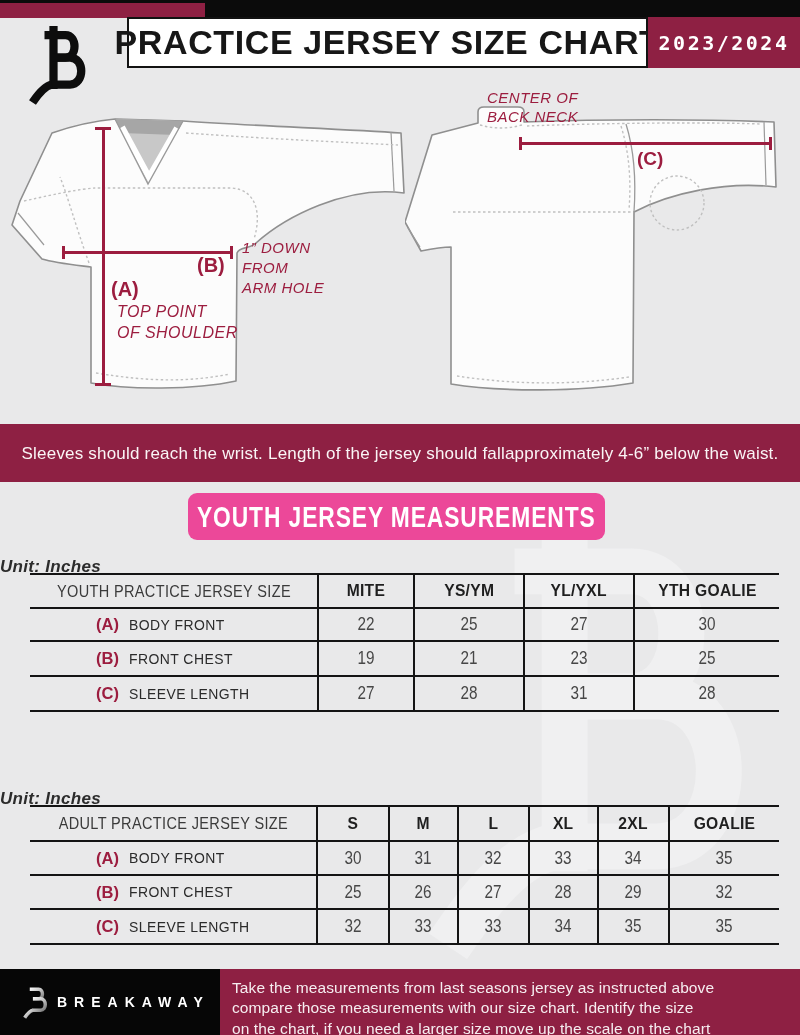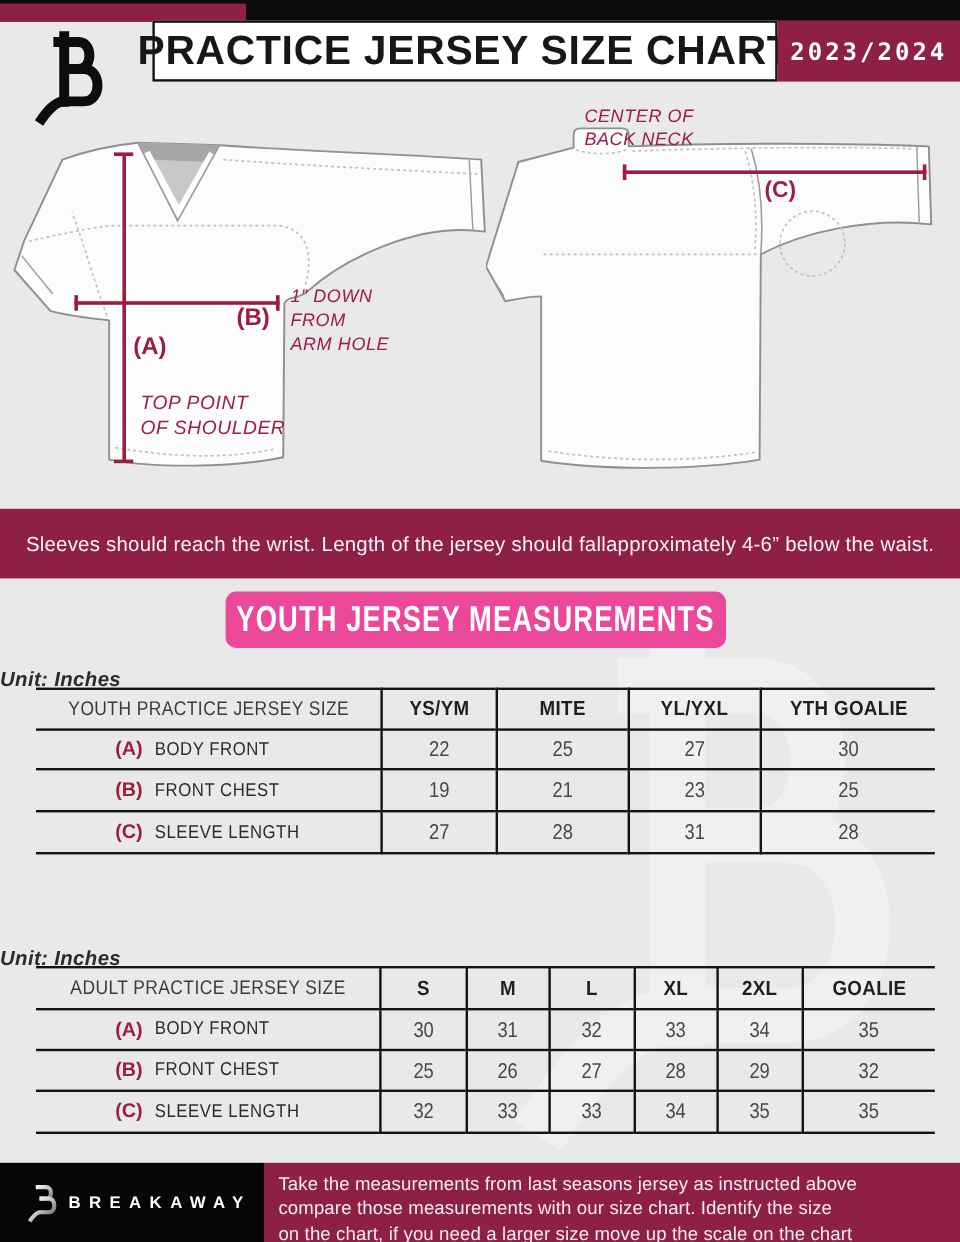--- a/index.html
+++ b/index.html
@@ -138,21 +138,21 @@
 
   <div class="mline" style="left:62px;top:251px;width:171px;height:2.5px;"></div>
   <div class="mline" style="left:62px;top:246px;width:2.5px;height:13px;"></div>
   <div class="mline" style="left:230px;top:246px;width:2.5px;height:13px;"></div>
 
   <div class="mline" style="left:519px;top:142px;width:253px;height:2.5px;"></div>
   <div class="mline" style="left:519px;top:137px;width:2.5px;height:13px;"></div>
   <div class="mline" style="left:769px;top:137px;width:2.5px;height:13px;"></div>
 
   <div class="pt-label" style="left:111px;top:278px;">(A)</div>
-  <div class="note big" style="left:117px;top:301px;margin-top:25px;">
+  <div class="note big" style="left:117px;top:301px;">
     <div>TOP POINT</div>
     <div>OF SHOULDER</div>
   </div>
   <div class="pt-label" style="left:197px;top:254px;">(B)</div>
   <div class="note" style="left:242px;top:238px;">
     <div>1” DOWN</div>
     <div>FROM</div>
     <div>ARM HOLE</div>
   </div>
   <div class="pt-label" style="left:637px;top:148px;font-size:19px;">(C)</div>
@@ -169,24 +169,24 @@
   <div class="sec-box" style="top:493px;">
     <span class="sec-title">YOUTH JERSEY MEASUREMENTS</span>
   </div>
   <div class="unit" style="top:545px;">Unit: Inches</div>
 
   <div class="size-table" id="youth-table">
     <div class="cell top">
         <span class="size-head">YOUTH PRACTICE JERSEY SIZE</span>
       </div>
     <div class="cell top vline">
+        <span class="col-head">MITE</span>
+      </div>
+    <div class="cell top vline">
         <span class="col-head">YS/YM</span>
-      </div>
-    <div class="cell top vline">
-        <span class="col-head">MITE</span>
       </div>
     <div class="cell top vline">
         <span class="col-head">YL/YXL</span>
       </div>
     <div class="cell top vline">
         <span class="col-head">YTH GOALIE</span>
       </div>
 
     <div class="cell label-cell">
         <span class="row-key">(A)</span>

